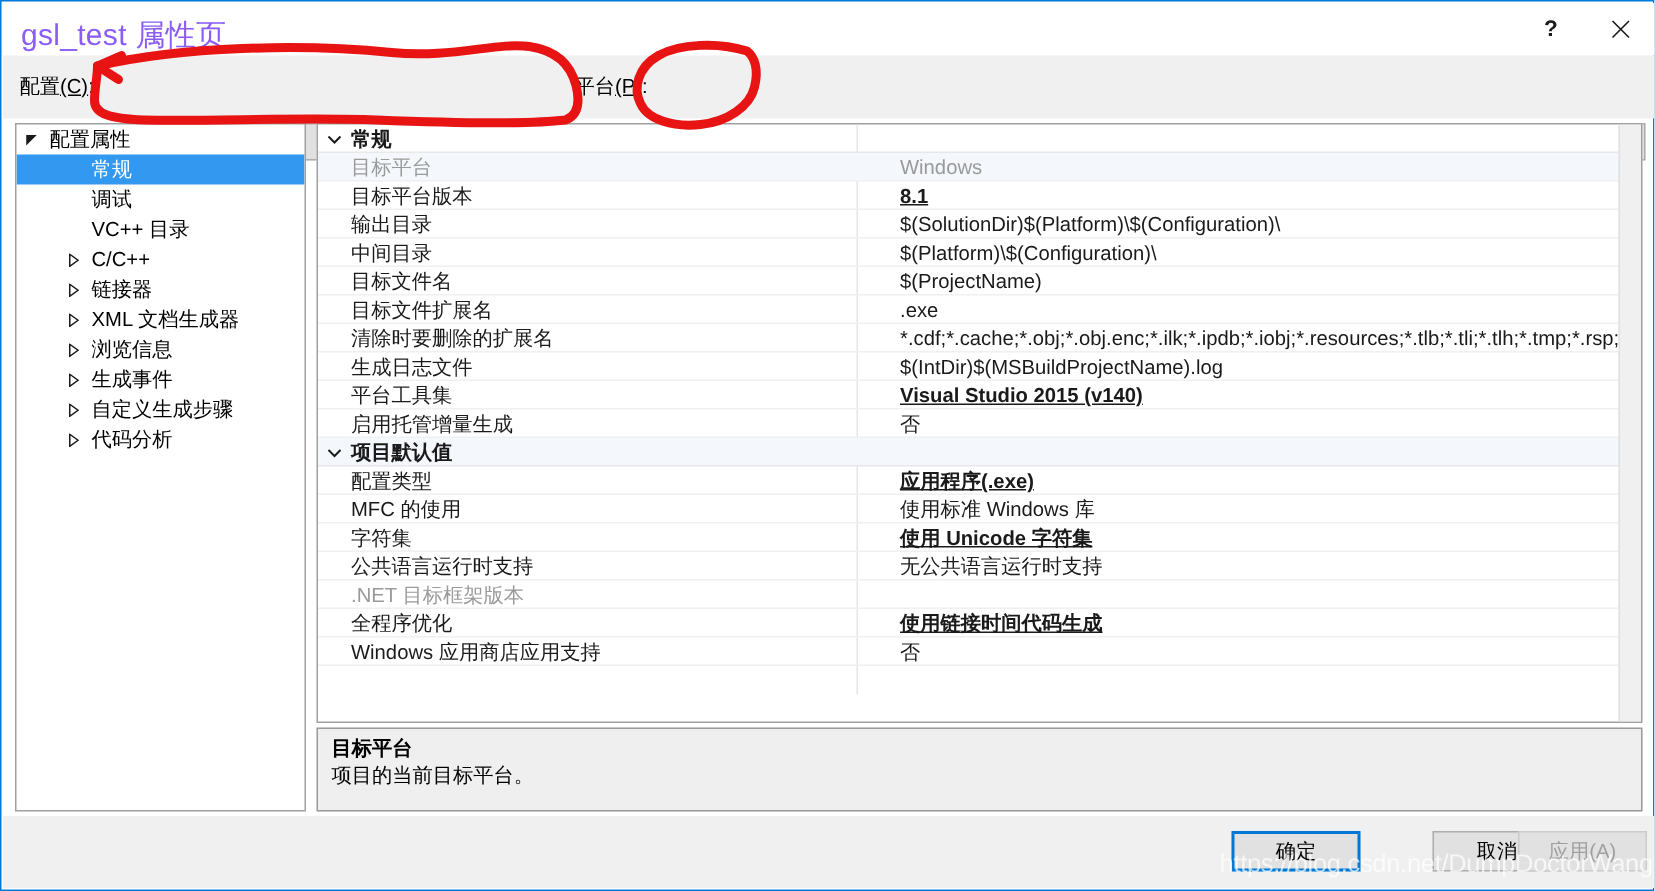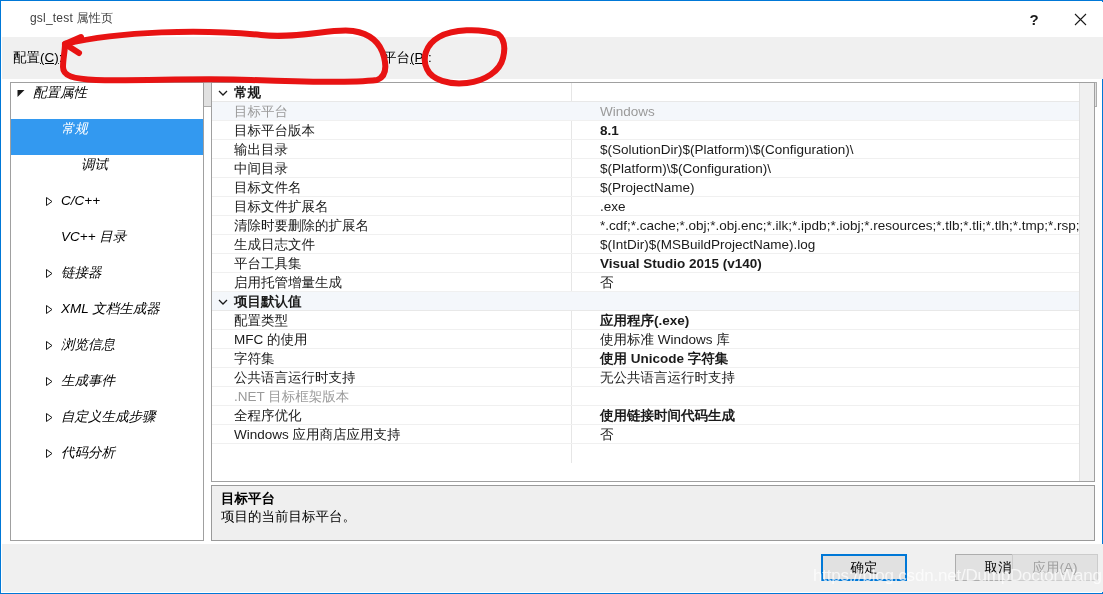--- a/index.html
+++ b/index.html
@@ -13,21 +13,21 @@
     -webkit-font-smoothing:antialiased;
   }
   #root{position:absolute;inset:0;border:1px solid #0078d7;box-sizing:border-box;}
 
   
   .titlebar{
     position:absolute;left:1px;top:1px;width:1101px;height:35px;
     background:#ffffff;
   }
   .title-text{
-    position:absolute;left:28px;top:8px;font-size:12px;color:#404040;
+    position:absolute;left:12px;top:8px;font-size:20px;color:#8b5cf6;
     letter-spacing:.2px;white-space:nowrap;
   }
   .wincontrols{position:absolute;right:0;top:0;height:35px;display:flex;}
   .wbtn{
     width:46px;height:35px;display:flex;align-items:center;justify-content:center;
     font-size:15px;color:#1a1a1a;cursor:default;
   }
   .wbtn.help{font-weight:bold;font-size:15px;}
   .wbtn svg{display:block;}
 
@@ -58,22 +58,22 @@
     white-space:nowrap;
   }
 
   
   .tree{
     position:absolute;left:9px;top:81px;width:194px;height:459px;
     background:#ffffff;border:1px solid #a0a0a0;box-sizing:border-box;
     overflow:hidden;
   }
   .tnode{
-    position:relative;height:36px;line-height:20px;font-size:13.5px;
-    white-space:nowrap;color:#000;font-style:italic;
+    position:relative;height:20px;line-height:20px;font-size:13.5px;
+    white-space:nowrap;color:#000;
   }
   .tnode .tlabel{position:absolute;}
   .tnode.sel{background:#3399f0;}
   .tnode.sel .tlabel{color:#ffffff;}
   .arrow{position:absolute;width:12px;height:20px;}
   .arrow svg{position:absolute;left:2px;top:6px;}
 
   
   .gridwrap{
     position:absolute;left:210px;top:81px;width:884px;height:400px;
@@ -91,21 +91,21 @@
   }
   .row.cat{font-weight:bold;border-bottom:1px solid #e8e8e8;}
   .row.shade{background:#f4f7fb;}
   .row .nm{
     position:absolute;left:22px;top:0;font-size:13.5px;color:#1a1a1a;
   }
   .row.cat .nm{left:22px;}
   .row .vl{
     position:absolute;left:388px;top:0;font-size:13.5px;color:#1a1a1a;
   }
-  .row .vl.b{font-weight:bold;}
+  .row .vl.b{font-weight:bold;text-decoration:underline;}
   .row .nm.dim,.row .vl.dim{color:#9a9a9a;}
   .catchev{position:absolute;left:6px;top:0;width:12px;height:19px;}
   .catchev svg{position:absolute;left:0;top:5px;}
 
   .gridscroll{
     position:absolute;right:0;top:0;width:15px;height:398px;background:#f0f0f0;
     border-left:1px solid #e0e0e0;box-sizing:border-box;
   }
 
   .descbox{
@@ -185,32 +185,32 @@
           <svg width="9" height="9" viewBox="0 0 9 9">
             <path d="M0.5 1 L7.5 1 L0.5 8 Z" fill="#1a1a1a"></path>
           </svg>
         </span>
         <span class="tlabel" style="left: 22px;">配置属性</span>
       </div>
       <div class="tnode sel">
         <span class="tlabel" style="left: 50px;">常规</span>
       </div>
       <div class="tnode">
-        <span class="tlabel" style="left: 50px; margin-left: 20px;">调试</span>
+        <span class="tlabel" style="left: 50px;">调试</span>
+      </div>
+      <div class="tnode">
+        <span class="tlabel" style="left: 50px;">VC++ 目录</span>
       </div>
       <div class="tnode">
         <span class="arrow" style="left: 32px;">
           <svg width="9" height="9" viewBox="0 0 9 9">
             <path d="M1.5 0.5 L7 4.5 L1.5 8.5 Z" fill="none" stroke="#1a1a1a" stroke-width="1"></path>
           </svg>
         </span>
         <span class="tlabel" style="left: 50px;">C/C++</span>
-      </div>
-      <div class="tnode">
-        <span class="tlabel" style="left: 50px;">VC++ 目录</span>
       </div>
       <div class="tnode">
         <span class="arrow" style="left: 32px;">
           <svg width="9" height="9" viewBox="0 0 9 9">
             <path d="M1.5 0.5 L7 4.5 L1.5 8.5 Z" fill="none" stroke="#1a1a1a" stroke-width="1"></path>
           </svg>
         </span>
         <span class="tlabel" style="left: 50px;">链接器</span>
       </div>
       <div class="tnode">

